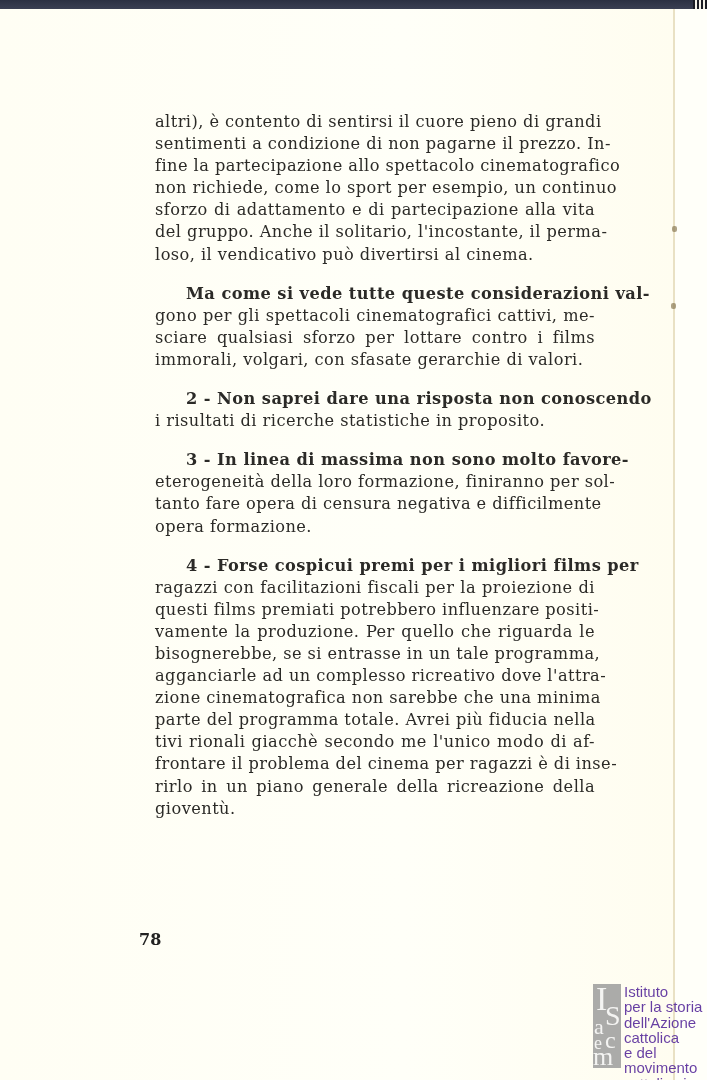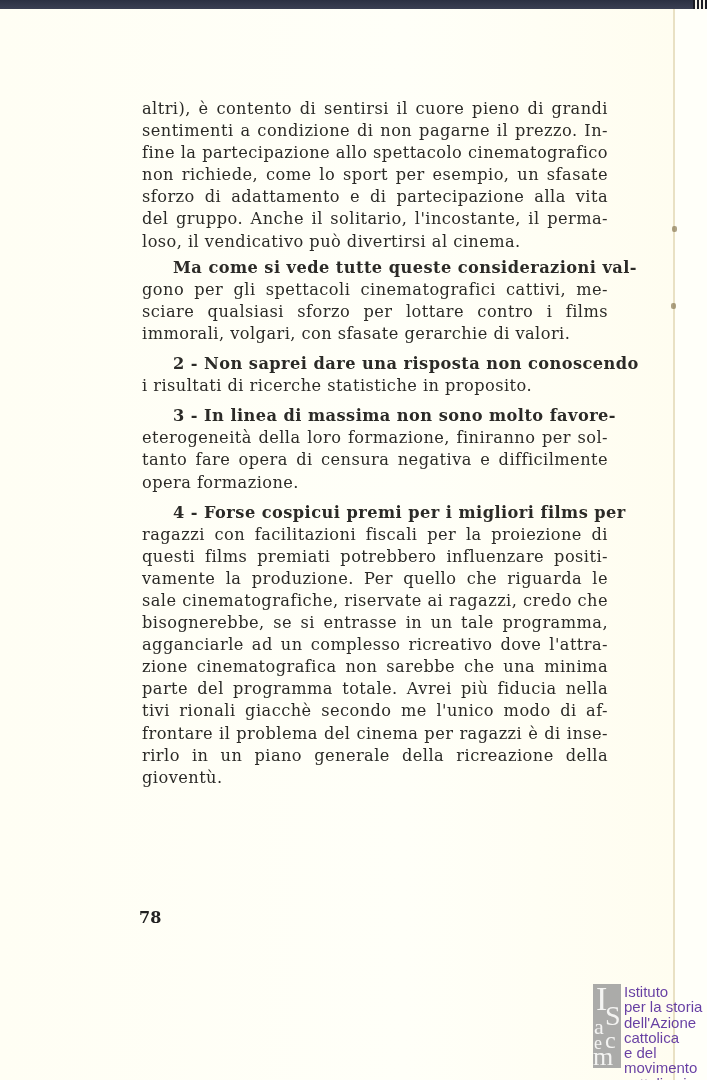--- a/index.html
+++ b/index.html
@@ -28,28 +28,28 @@
     .right-strip {
       position: absolute; left: 675px; top: 9px; width: 32px; height: 1071px;
       background: #fffff9;
     }
     .speck { position: absolute; width: 5px; height: 6px; background: #8a7a55; border-radius: 2px; opacity: .7; }
 
     .text {
       position: absolute; left: 138px; top: 94px; width: 474px;
       font-size: 16.2px; line-height: 22.1px; letter-spacing: 0.45px;
     }
-    .para { margin: 4px; text-align: justify; text-align-last: justify; }
+    .para { margin: 17px; text-align: justify; text-align-last: justify; }
     .para .line { display: block; text-align: justify; text-align-last: justify; white-space: nowrap; }
     .para .line.last { text-align-last: left; }
     .indent { padding-left: 31px; font-weight: bold; }
     .gap { margin-top: 8px; }
 
     .page-number {
-      position: absolute; left: 139px; top: 908px;
+      position: absolute; left: 139px; top: 930px;
       font-size: 16px; font-weight: bold; color: #222;
     }
 
     .watermark {
       position: absolute; left: 593px; top: 984px; width: 112px; height: 86px;
       opacity: 0.85;
       font-family: "Liberation Sans", "DejaVu Sans", sans-serif;
     }
     .wm-letters {
       position: absolute; left: 0; top: 0; width: 28px; height: 84px;
@@ -73,21 +73,21 @@
 <div class="right-strip"></div>
 <div class="speck" style="left:672px; top:226px;"></div>
 <div class="speck" style="left:671px; top:303px;"></div>
 
 <div class="text">
 
   <div class="para">
     <span class="line">altri), è contento di sentirsi il cuore pieno di grandi</span>
     <span class="line">sentimenti a condizione di non pagarne il prezzo. In-</span>
     <span class="line">fine la partecipazione allo spettacolo cinematografico</span>
-    <span class="line">non richiede, come lo sport per esempio, un sfasate</span>
+    <span class="line">non richiede, come lo sport per esempio, un continuo</span>
     <span class="line">sforzo di adattamento e di partecipazione alla vita</span>
     <span class="line">del gruppo. Anche il solitario, l'incostante, il perma-</span>
     <span class="line last">loso, il vendicativo può divertirsi al cinema.</span>
   </div>
 
   <div class="para">
     <span class="line indent">Ma come si vede tutte queste considerazioni val-</span>
     <span class="line">gono per gli spettacoli cinematografici cattivi, me-</span>
     <span class="line">sciare qualsiasi sforzo per lottare contro i films</span>
     <span class="line last">immorali, volgari, con sfasate gerarchie di valori.</span>
@@ -103,21 +103,20 @@
     <span class="line">eterogeneità della loro formazione, finiranno per sol-</span>
     <span class="line">tanto fare opera di censura negativa e difficilmente</span>
     <span class="line last">opera formazione.</span>
   </div>
 
   <div class="para gap">
     <span class="line indent">4 - Forse cospicui premi per i migliori films per</span>
     <span class="line">ragazzi con facilitazioni fiscali per la proiezione di</span>
     <span class="line">questi films premiati potrebbero influenzare positi-</span>
     <span class="line">vamente la produzione. Per quello che riguarda le</span>
-    <span class="line">sale cinematografiche, riservate ai ragazzi, credo che</span>
     <span class="line">bisognerebbe, se si entrasse in un tale programma,</span>
     <span class="line">agganciarle ad un complesso ricreativo dove l'attra-</span>
     <span class="line">zione cinematografica non sarebbe che una minima</span>
     <span class="line">parte del programma totale. Avrei più fiducia nella</span>
     <span class="line">tivi rionali giacchè secondo me l'unico modo di af-</span>
     <span class="line">frontare il problema del cinema per ragazzi è di inse-</span>
     <span class="line">rirlo in un piano generale della ricreazione della</span>
     <span class="line last">gioventù.</span>
   </div>
 </div>

